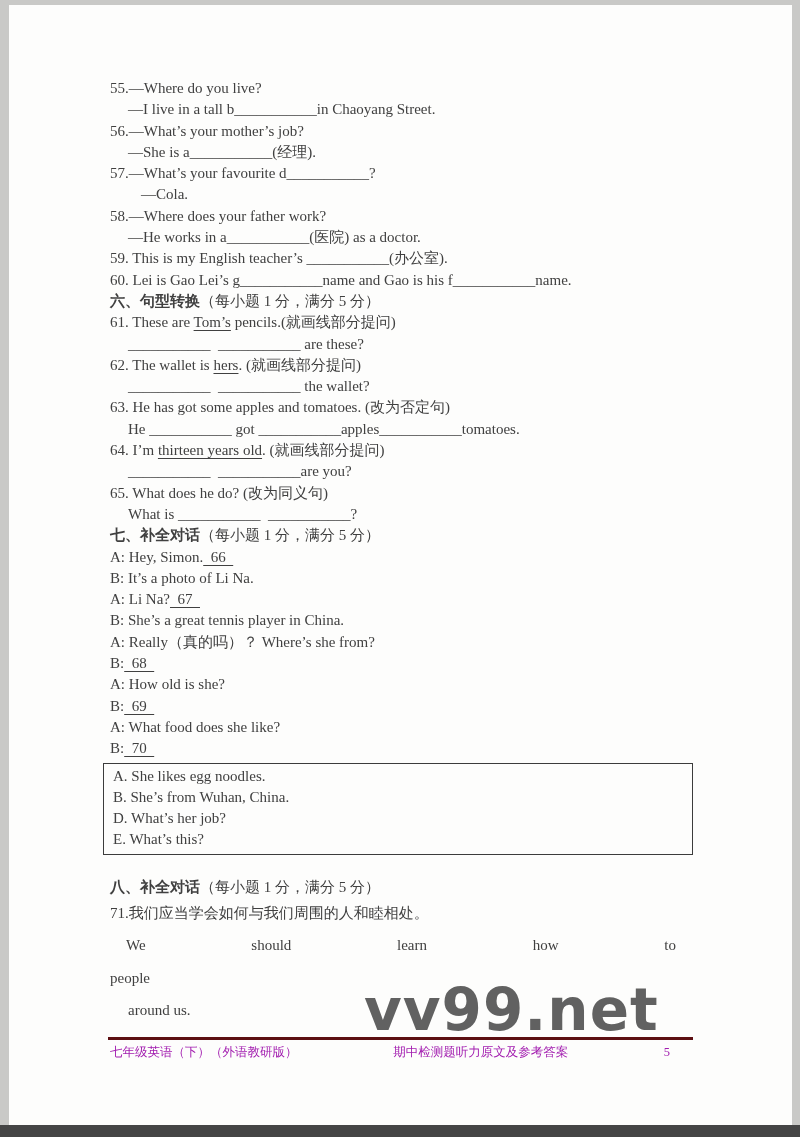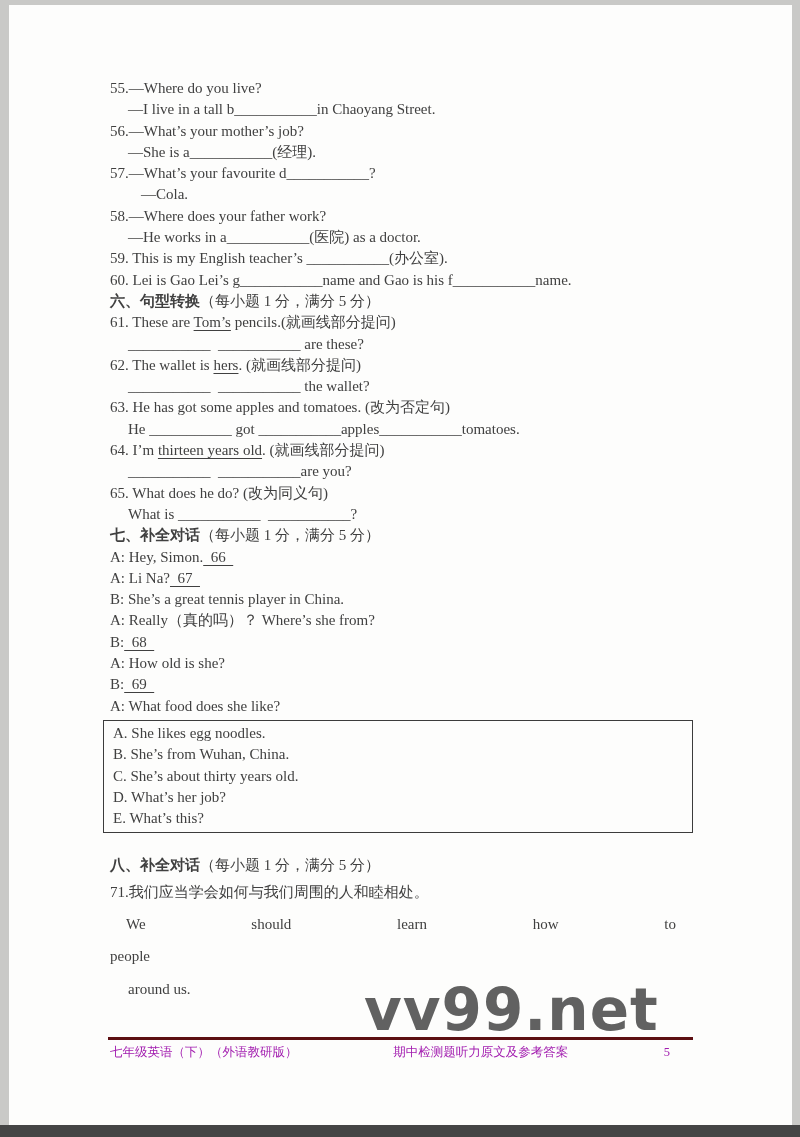--- a/index.html
+++ b/index.html
@@ -72,31 +72,32 @@
     <div class="line"><span>62. The wallet is </span><span class="u">hers</span><span>. (就画线部分提问)</span></div>
     <div class="line ind1"><span>___________  ___________ the wallet?</span></div>
     <div class="line"><span>63. He has got some apples and tomatoes. (改为否定句)</span></div>
     <div class="line ind1"><span>He ___________ got ___________apples___________tomatoes.</span></div>
     <div class="line"><span>64. I’m </span><span class="u">thirteen years old</span><span>. (就画线部分提问)</span></div>
     <div class="line ind1"><span>___________  ___________are you?</span></div>
     <div class="line"><span>65. What does he do? (改为同义句)</span></div>
     <div class="line ind1"><span>What is ___________  ___________?</span></div>
     <div class="line"><span class="b">七、补全对话</span><span>（每小题 1 分，满分 5 分）</span></div>
     <div class="line"><span>A: Hey, Simon.</span><span class="u">  66  </span></div>
+    <div class="line"><span>B: It’s a photo of Li Na.</span></div>
     <div class="line"><span>A: Li Na?</span><span class="u">  67  </span></div>
     <div class="line"><span>B: She’s a great tennis player in China.</span></div>
     <div class="line"><span>A: Really（真的吗）？ Where’s she from?</span></div>
     <div class="line"><span>B:</span><span class="u">  68  </span></div>
     <div class="line"><span>A: How old is she?</span></div>
     <div class="line"><span>B:</span><span class="u">  69  </span></div>
     <div class="line"><span>A: What food does she like?</span></div>
+    <div class="line"><span>B:</span><span class="u">  70  </span></div>
     <div class="box">
       <div class="line">A. She likes egg noodles.</div>
       <div class="line">B. She’s from Wuhan, China.</div>
-      <div class="line">C. She’s about thirty years old.</div>
       <div class="line">D. What’s her job?</div>
       <div class="line">E. What’s this?</div>
     </div>
     <div class="line" style="margin-top: 22px;"><span class="b">八、补全对话</span><span>（每小题 1 分，满分 5 分）</span></div>
     <div class="line" style="margin-top: 5px;"><span>71.我们应当学会如何与我们周围的人和睦相处。</span></div>
     <div class="line spread" style="margin-top: 11px;"><span>We</span><span>should</span><span>learn</span><span>how</span><span>to</span></div>
     <div class="line" style="margin-top: 11px;"><span>people</span></div>
     <div class="line ind1" style="margin-top: 11px;"><span>around us.</span></div>
   </div>
 

